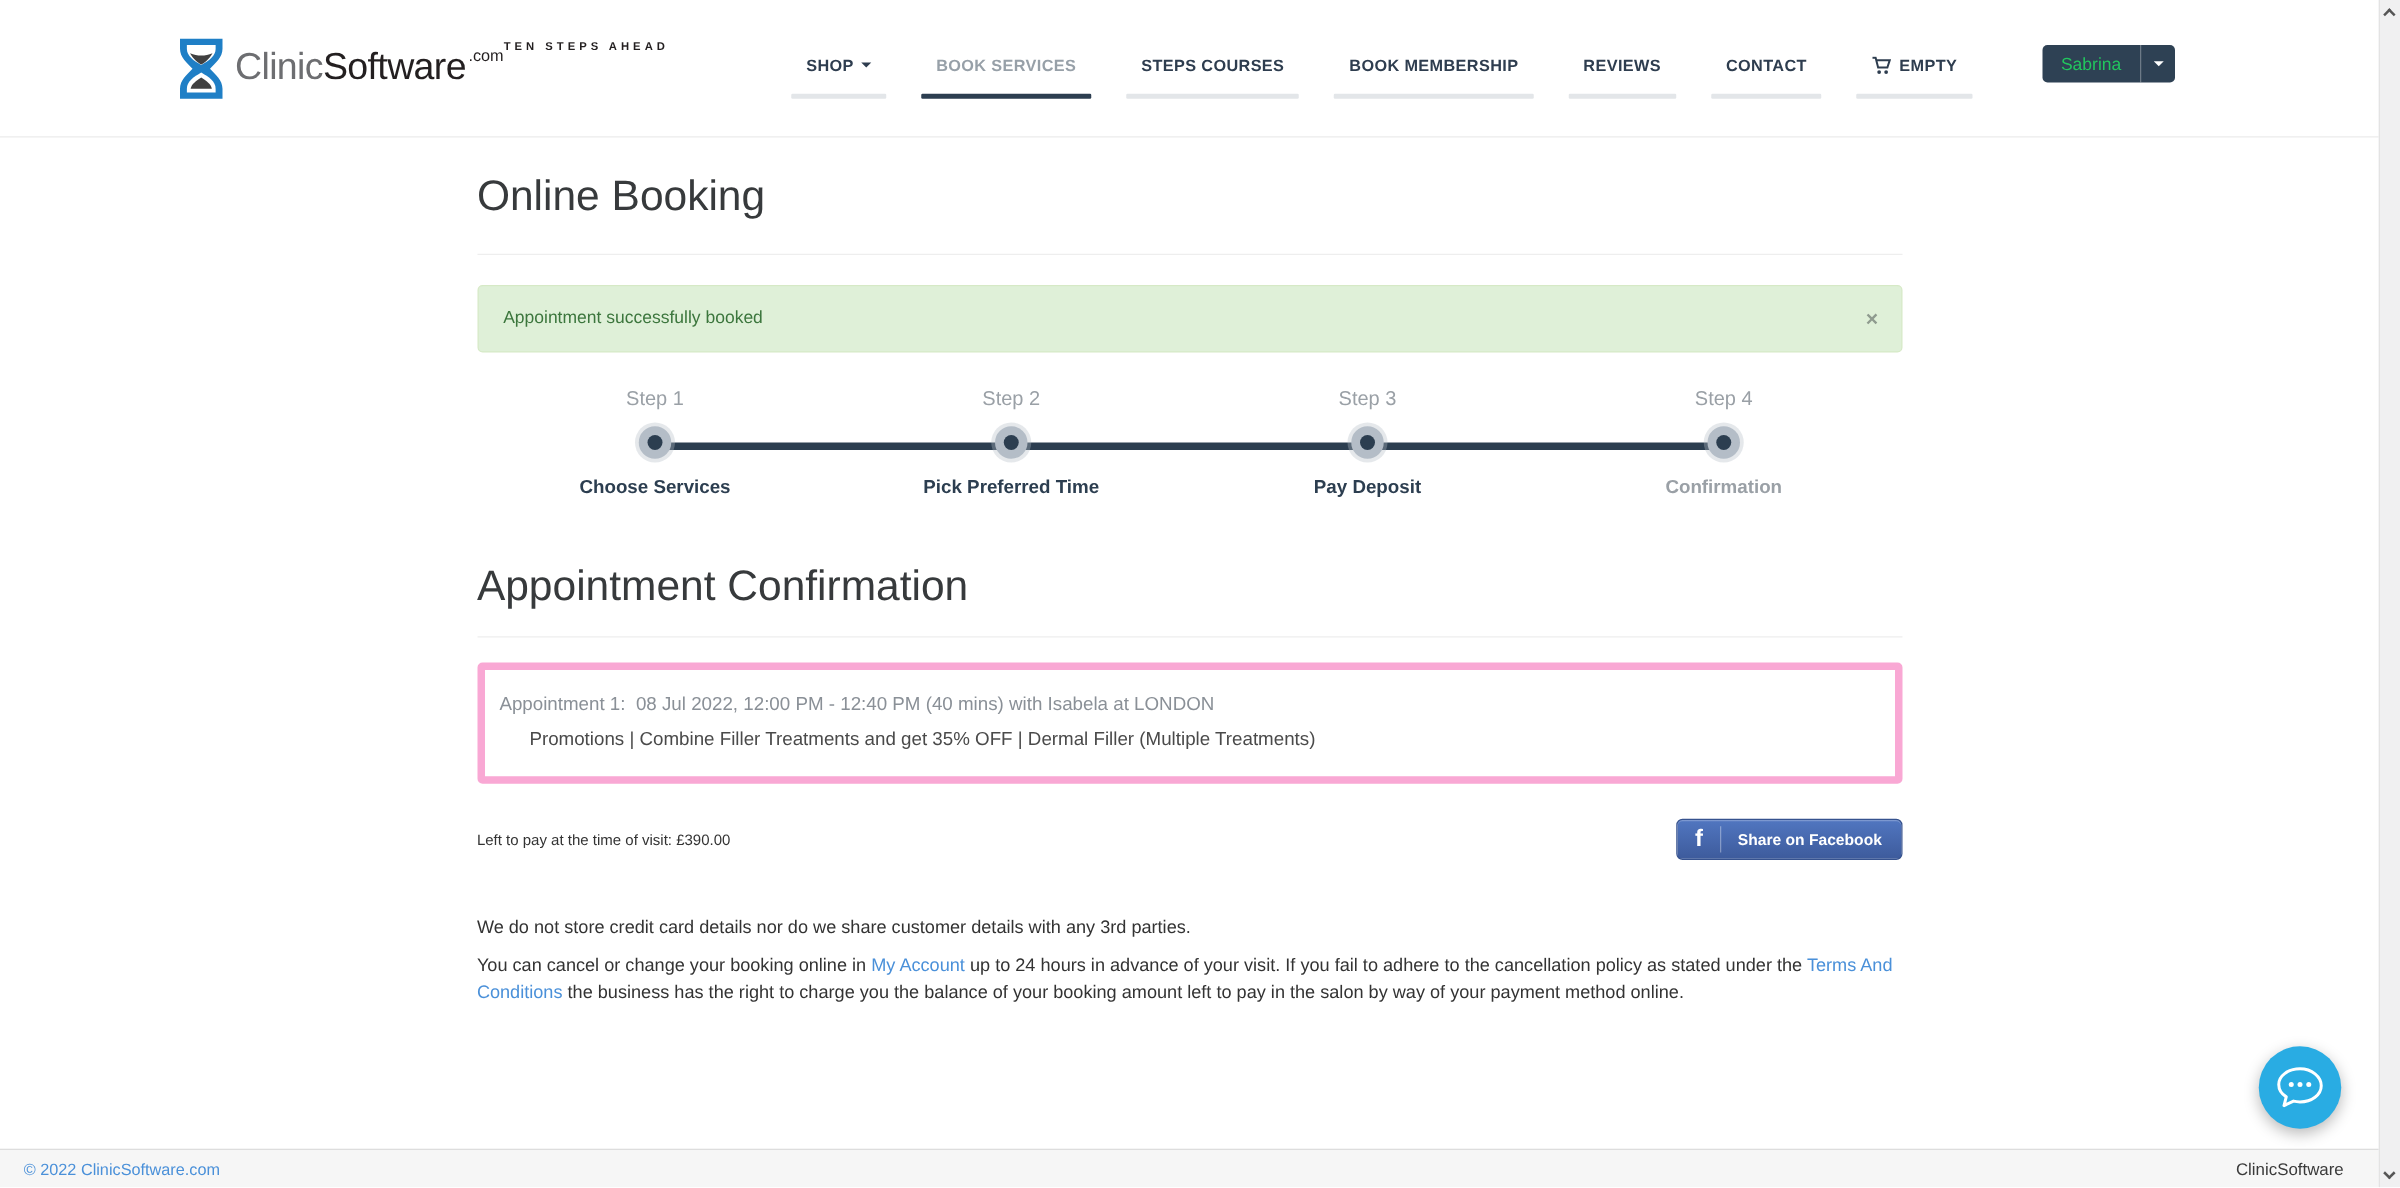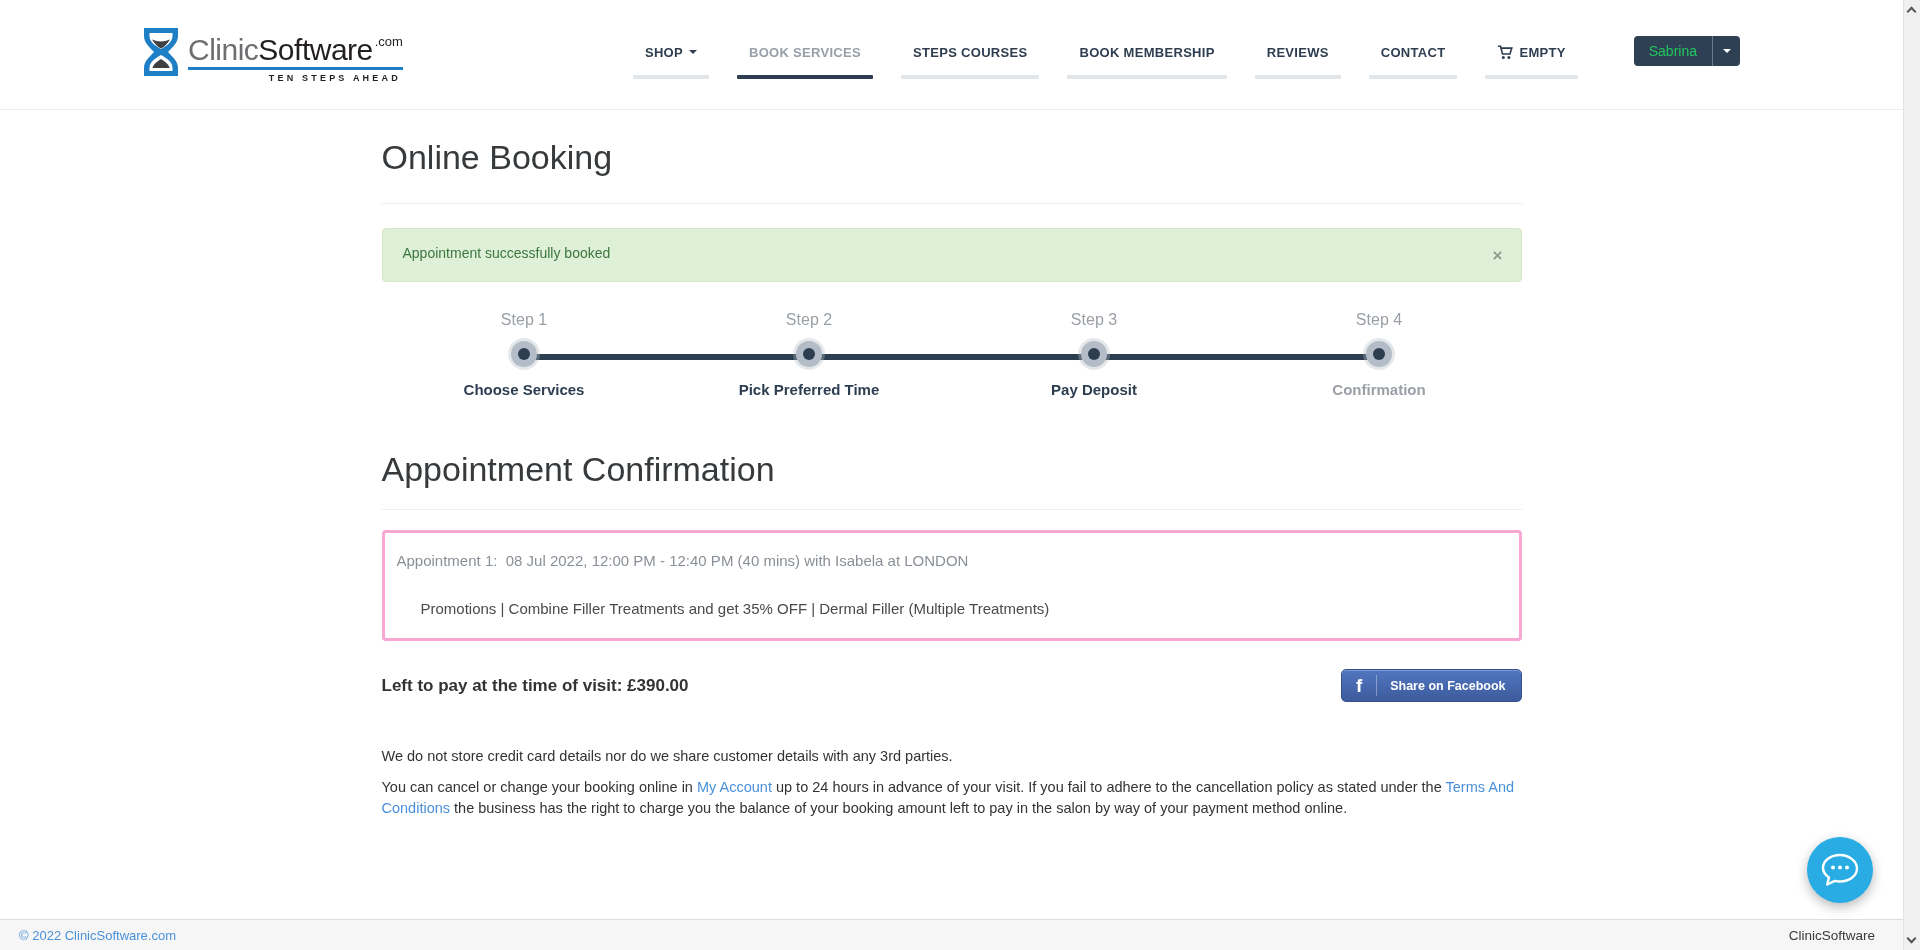--- a/index.html
+++ b/index.html
@@ -3,21 +3,21 @@
 <meta charset="utf-8">
 <style>
   * { margin:0; padding:0; box-sizing:border-box; }
   html,body { width:1920px; height:950px; background:#fff; font-family:"Liberation Sans", sans-serif; color:#333; }
   .viewport { position:relative; width:1920px; height:950px; overflow:hidden; background:#fff; }
   .page-area { width:1903px; }
 
   
   header { height:110px; display:flex; align-items:center; padding:0 163px 0 140px; border-bottom:1px solid #ececec; background:#fff; }
   .logo { display:flex; align-items:flex-start; gap:6px; cursor:pointer; }
-  .logo-text { display:flex; flex-direction:column; }
+  .logo-text { display:flex; flex-direction:row; }
   .logo-main { font-size:30px; line-height:32px; white-space:nowrap; letter-spacing:-0.5px; }
   .lg1 { color:#6d6e71; }
   .lg2 { color:#231f20; }
   .tld { font-size:13px; color:#231f20; vertical-align:14px; margin-left:2px; letter-spacing:0; }
   .logo-line { height:3px; background:#1f7fc6; margin-top:1px; }
   .tagline { font-size:9px; font-weight:700; letter-spacing:3.2px; color:#231f20; text-align:right; margin-top:3px; padding-right:2px; }
 
   nav { display:flex; gap:28px; margin-left:auto; margin-right:56px; margin-top:14px; }
   .nav-item { display:flex; flex-direction:column; align-items:center; cursor:pointer; }
   .nav-label { font-size:13px; font-weight:700; color:#2e3d4f; letter-spacing:.3px; padding:0 12px; white-space:nowrap; display:flex; align-items:center; gap:6px; }
@@ -43,26 +43,26 @@
   .steps-line { position:absolute; top:44px; left:12.5%; right:12.5%; height:6px; background:#2c3e50; border-radius:3px; z-index:1; }
   .step { position:relative; z-index:2; }
   .step-num { color:#9aa0a6; font-size:16px; line-height:19px; }
   .step-dot { width:26px; height:26px; margin:12px auto 0; background:#b4bdc7; border-radius:50%; box-shadow:0 0 0 3px rgba(180,189,199,.35); display:flex; align-items:center; justify-content:center; }
   .step-dot i { width:12px; height:12px; background:#2c3e50; border-radius:50%; }
   .step-label { margin-top:14px; font-weight:700; font-size:15px; color:#2c3e50; }
   .step.current .step-label { color:#9aa0a6; }
 
   h2.confirm-title { font-size:34px; font-weight:400; color:#373a3c; margin-top:52px; padding-bottom:20px; border-bottom:1px solid #eeeeee; }
 
-  .appt-box { margin-top:20px; border:3px solid #f9a8d4; border-radius:4px; padding:19px 24px 21px 12px; }
+  .appt-box { margin-top:20px; border:6px solid #f9a8d4; border-radius:4px; padding:19px 24px 21px 12px; }
   .appt-line1 { color:#8a9097; font-size:15px; white-space:pre-wrap; }
-  .appt-line2 { color:#4a4a4a; font-size:15px; margin-top:31px; padding-left:24px; }
+  .appt-line2 { color:#4a4a4a; font-size:15px; margin-top:11px; padding-left:24px; }
 
   .pay-row { margin-top:28px; display:flex; justify-content:space-between; align-items:center; }
-  .left-pay { font-weight:700; font-size:17px; color:#333; }
+  .left-pay { font-weight:400; font-size:12px; color:#333; }
   .fb-btn { display:flex; align-items:center; height:33px; border-radius:5px; border:1px solid #36528e; background:linear-gradient(#5176c0, #3d5b9c); color:#fff; padding-right:15px; cursor:pointer; box-shadow:inset 0 1px 0 rgba(255,255,255,.25); }
   .fb-f { width:34px; text-align:center; font-weight:700; font-size:19px; }
   .fb-sep { width:1px; height:21px; background:rgba(255,255,255,.35); margin-right:13px; }
   .fb-label { font-size:12.5px; font-weight:700; }
 
   .actions { margin-top:28px; display:flex; justify-content:center; gap:13px; }
   .btn { height:33px; padding:0 16px; border-radius:4px; font-size:14.5px; font-family:"Liberation Sans", sans-serif; cursor:pointer; }
   .btn.outline { background:#fff; border:1px solid #c9c9c9; color:#333; }
   .btn.solid { background:#2c3e50; border:1px solid #2c3e50; color:#fff; }
 

